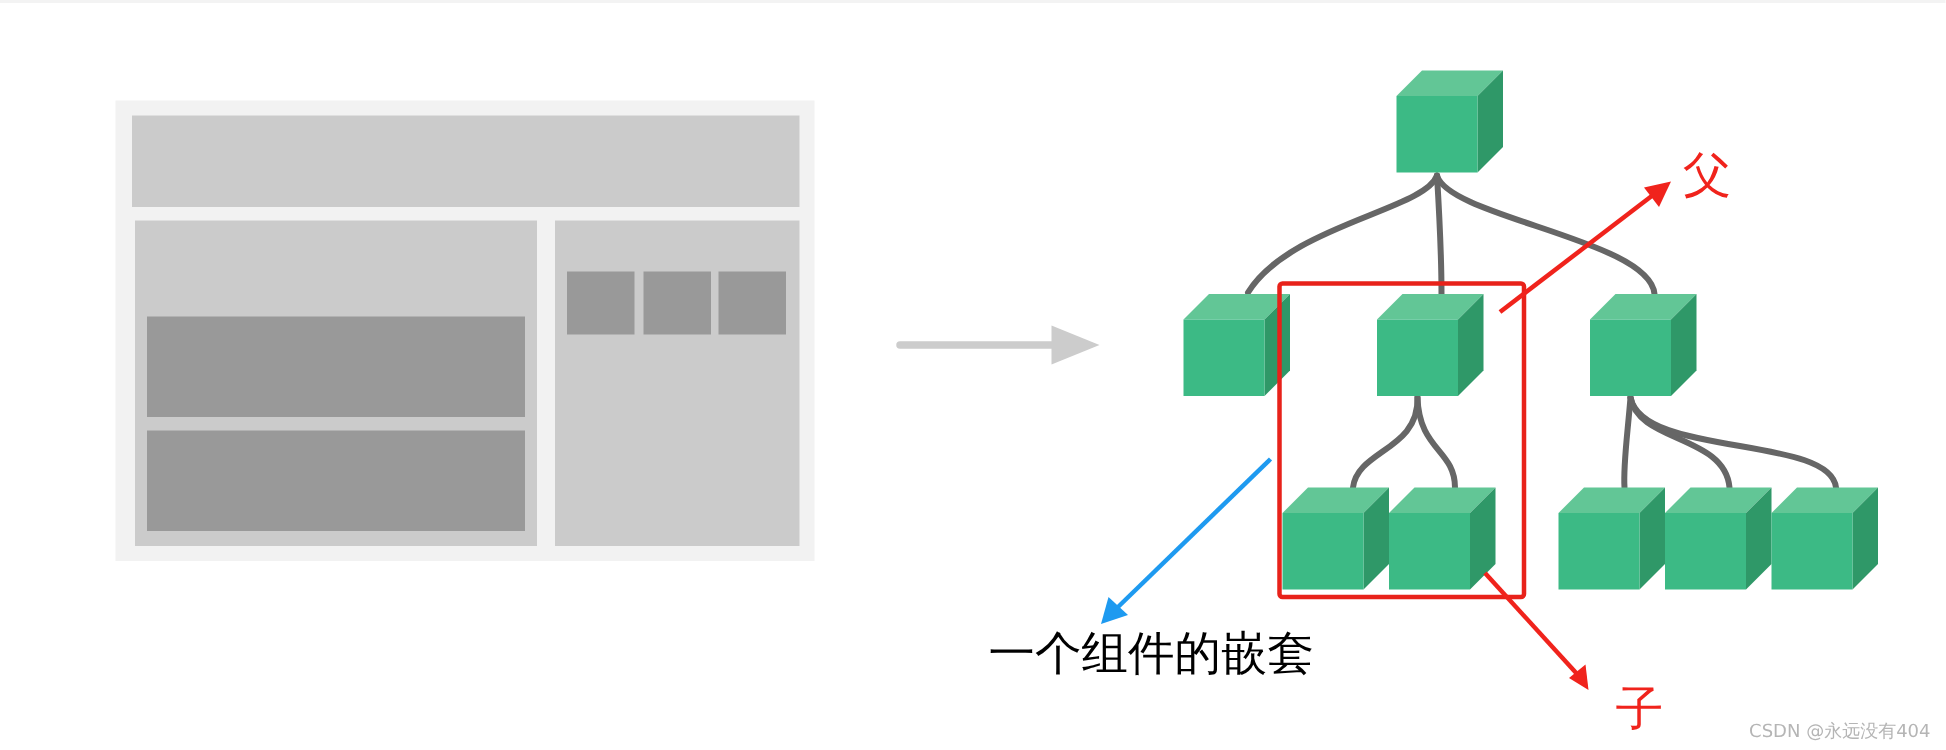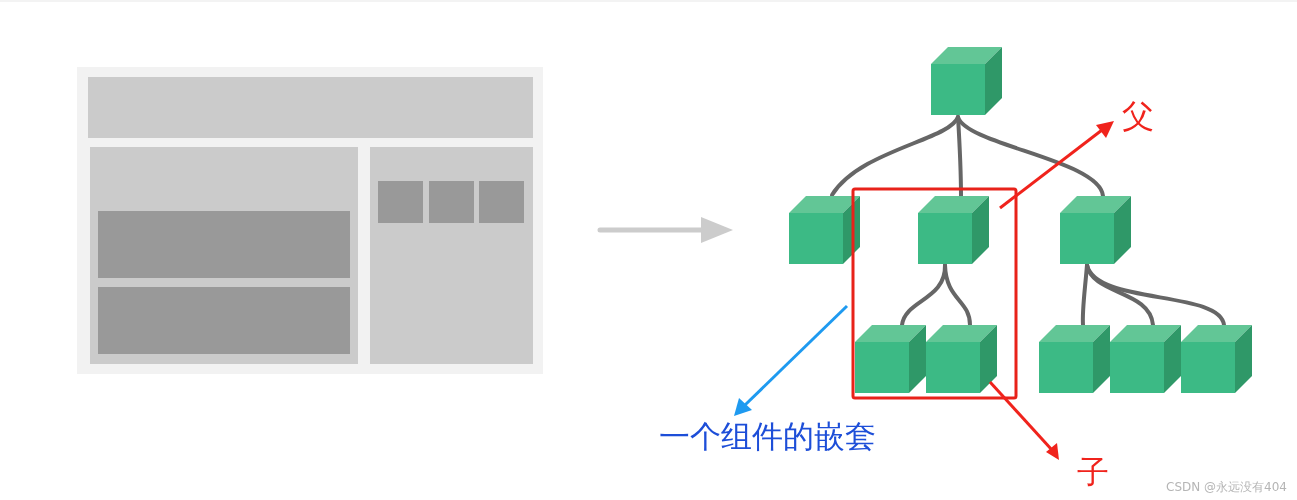--- a/index.html
+++ b/index.html
@@ -13,21 +13,21 @@
   .wf-header { position: absolute; left: 11px; top: 10px; width: 445px; height: 61px; background: #cbcbcb; }
   .wf-main { position: absolute; left: 13px; top: 80px; width: 268px; height: 217px; background: #cbcbcb; }
   .wf-main-block1 { position: absolute; left: 8px; top: 64px; width: 252px; height: 67px; background: #999999; }
   .wf-main-block2 { position: absolute; left: 8px; top: 140px; width: 252px; height: 67px; background: #999999; }
   .wf-side { position: absolute; left: 293px; top: 80px; width: 163px; height: 217px; background: #cbcbcb; }
   .wf-tile { position: absolute; top: 34px; width: 45px; height: 42px; background: #999999; }
   .diagram-svg { position: absolute; left: 0; top: 0; }
   .label { position: absolute; white-space: nowrap; line-height: 1; }
   .label-parent { left: 1122px; top: 100px; font-size: 32px; color: #f0231c; }
   .label-child { left: 1077px; top: 456px; font-size: 32px; color: #f0231c; }
-  .label-nesting { left: 659px; top: 421px; font-size: 31px; color: #1d4ed8; }
+  .label-nesting { left: 659px; top: 421px; font-size: 31px; color: #000000; }
   .watermark { position: absolute; right: 10px; top: 479px; font-size: 12px; color: #b5b5b5; white-space: nowrap; }
 </style>
 </head>
 <body>
 
 <div class="top-strip"></div>
 
 <div class="wireframe">
   <div class="wf-header"></div>
   <div class="wf-main">

